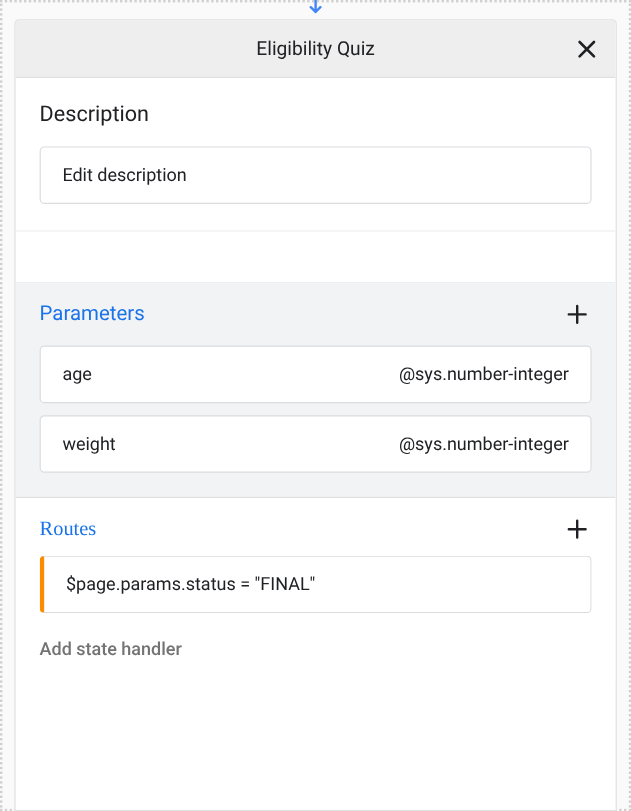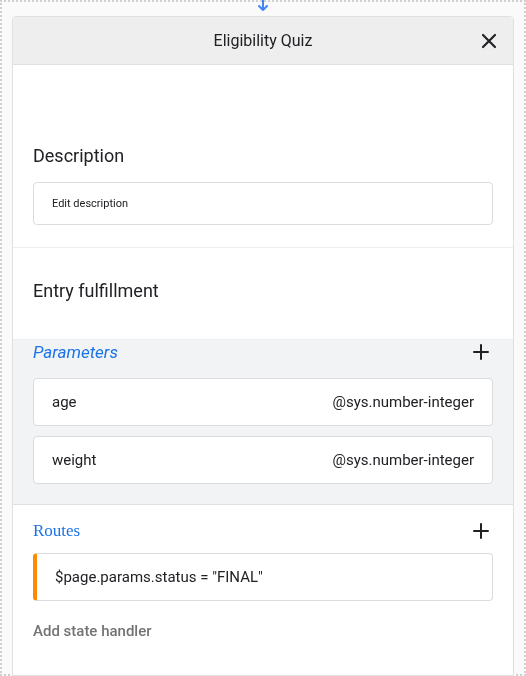--- a/index.html
+++ b/index.html
@@ -38,21 +38,20 @@
       top: 16px;
       left: 12px;
       right: 12px;
       bottom: 0;
       background: #fff;
       border: 1px solid #e0e0e0;
       border-radius: 4px 4px 0 0;
       overflow: hidden;
       display: flex;
       flex-direction: column;
-      gap: 48px;
     }
     .panel-header {
       background: #eeeeee;
       height: 48px;
       display: flex;
       align-items: center;
       justify-content: center;
       position: relative;
       border-bottom: 1px solid #e0e0e0;
     }
@@ -71,49 +70,48 @@
       cursor: pointer;
       display: flex;
       align-items: center;
       justify-content: center;
     }
     .panel-body {
       flex: 1;
       overflow-y: auto;
     }
     .section {
-      padding: 32px 20px 22px 20px;
+      padding: 20px 20px 22px 20px;
       border-bottom: 1px solid #eceff1;
     }
     .section-title {
       font-size: 18px;
       color: #202124;
       font-weight: 400;
       margin-bottom: 16px;
     }
     .edit-box {
       border: 1px solid #dadce0;
       border-radius: 4px;
       padding: 14px 18px;
-      font-size: 11px;
+      font-size: 15px;
       color: #202124;
       cursor: pointer;
       background: #fff;
     }
     .section-collapsible {
       background: #f1f3f4;
       padding: 0;
       border-bottom: 1px solid #e0e0e0;
     }
     .section-collapsible-header {
       display: flex;
       align-items: center;
       justify-content: space-between;
-      padding: 0 20px 14px 20px;
-      font-style: italic;
+      padding: 14px 20px 14px 20px;
     }
     .section-collapsible-title {
       font-size: 17px;
       color: #1a73e8;
       font-weight: 400;
     }
     .add-btn {
       width: 24px;
       height: 24px;
       cursor: pointer;
@@ -204,21 +202,20 @@
   </div>
 
   <div class="panel-body">
 
     <div class="section">
       <div class="section-title">Description</div>
       <div class="edit-box">Edit description</div>
     </div>
 
     <div class="section">
-      <div class="section-title">Entry fulfillment</div>
     </div>
 
     <div class="section-collapsible">
       <div class="section-collapsible-header">
         <div class="section-collapsible-title">Parameters</div>
         <div class="add-btn">
           <svg width="20" height="20" viewBox="0 0 20 20">
             <path d="M10 3 L10 17 M3 10 L17 10" stroke="#202124" stroke-width="2" stroke-linecap="round"></path>
           </svg>
         </div>

